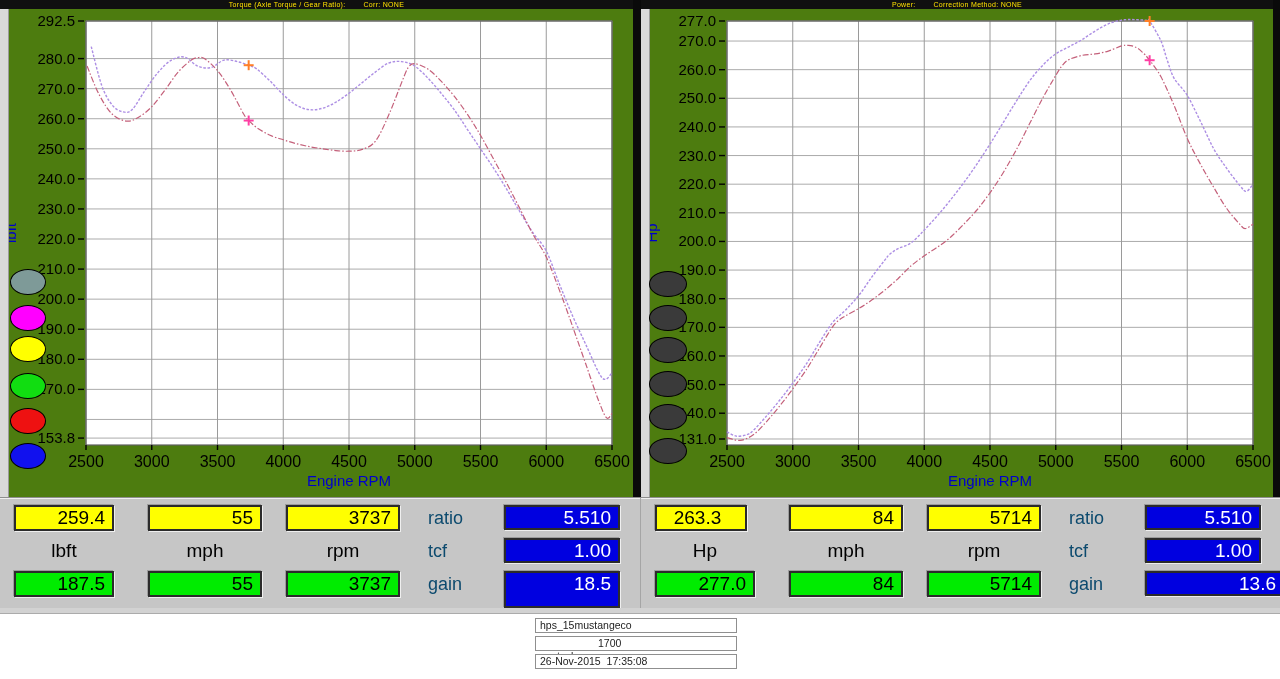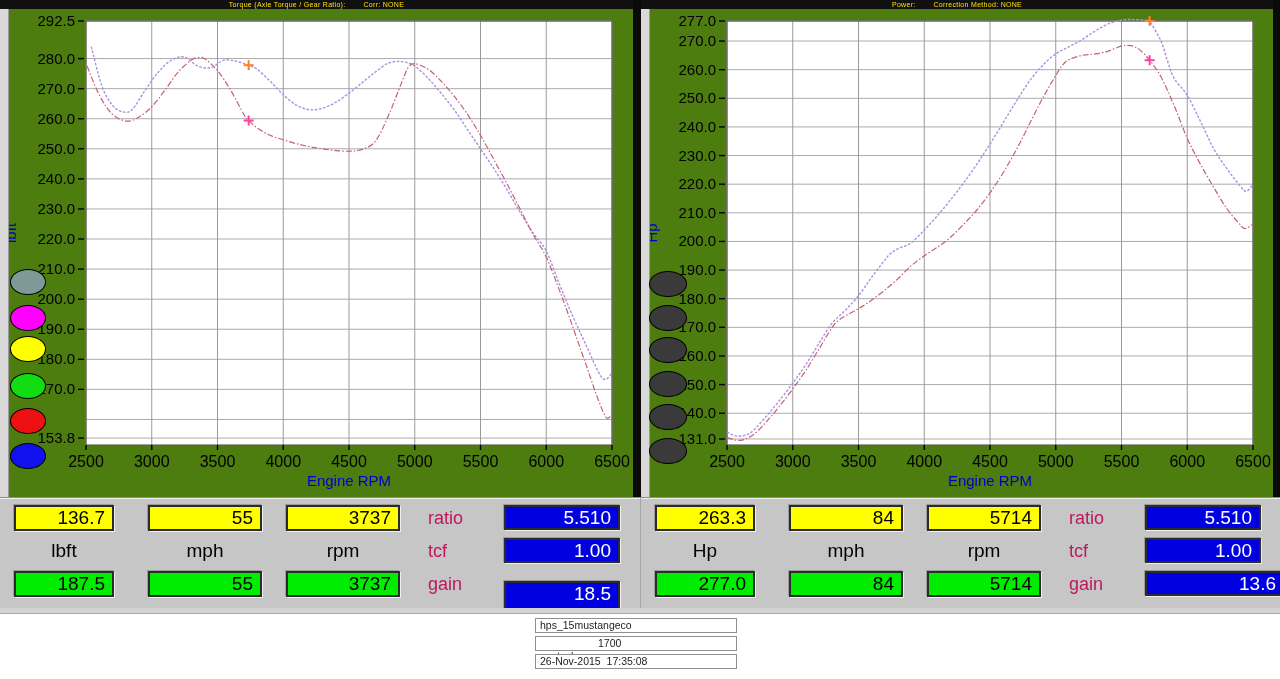--- a/index.html
+++ b/index.html
@@ -23,21 +23,21 @@
            box-shadow:inset 0 1px 0 #efefef}
   .half{position:absolute;top:0;width:640px;height:111px}
   #halfL{left:0}#halfR{left:640px;border-left:1px solid #a5a5a5}
   .vbox{position:absolute;height:26px;border:2px solid #2b2b2b;box-sizing:border-box;
         font-size:19px;line-height:22px;text-align:right;padding-right:7px;color:#000;
         box-shadow:1px 1px 0 #efefef,-1px -1px 0 #9c9c9c}
   .vbox.yellow{background:#ffff00}
   .vbox.green{background:#00ec00}
   .vbox.blue{background:#0000e0;color:#fff}
   .clabel{position:absolute;font-size:19px;color:#000;width:120px;text-align:center}
-  .slabel{position:absolute;font-size:18px;color:#be185d}
+  .slabel{position:absolute;font-size:18px;color:#0c4a6e}
   
   #footer{position:absolute;top:608px;left:0;width:1280px;height:71px;background:#ffffff}
   .footbar{position:absolute;top:0;left:0;width:100%;height:5px;background:#d2d2d2;
            border-bottom:1px solid #ababab}
   .runrow{position:absolute;left:535px;width:202px;height:15px;background:#fff;
           border:1px solid #8f8f8f;box-sizing:border-box;font-size:10.5px;line-height:13px;
           color:#222;padding-left:4px;white-space:pre}
   .runcell2{position:absolute;left:62px;top:0}
 </style>
 </head>
@@ -236,38 +236,38 @@
       <div class="chan" style="left: 8px; top: 305px; width: 36px; height: 24px; background: rgb(58, 58, 58);"></div>
       <div class="chan" style="left: 8px; top: 337px; width: 36px; height: 24px; background: rgb(58, 58, 58);"></div>
       <div class="chan" style="left: 8px; top: 371px; width: 36px; height: 24px; background: rgb(58, 58, 58);"></div>
       <div class="chan" style="left: 8px; top: 404px; width: 36px; height: 24px; background: rgb(58, 58, 58);"></div>
       <div class="chan" style="left: 8px; top: 438px; width: 36px; height: 24px; background: rgb(58, 58, 58);"></div>
     </div>
 </div>
 
 <div id="readout">
   <div class="half" id="halfL">
-    <div class="vbox yellow" style="left: 14px; top: 7px; width: 100px; background: rgb(255, 255, 0);">136.7</div>
+    <div class="vbox yellow" style="left: 14px; top: 7px; width: 100px; background: rgb(255, 255, 0);">259.4</div>
     <div class="vbox yellow" style="left: 148px; top: 7px; width: 114px; background: rgb(255, 255, 0);">55</div>
     <div class="vbox yellow" style="left: 286px; top: 7px; width: 114px; background: rgb(255, 255, 0);">3737</div>
     <div class="clabel" style="left:4px;top:42px">lbft</div>
     <div class="clabel" style="left:145px;top:42px">mph</div>
     <div class="clabel" style="left:283px;top:42px">rpm</div>
     <div class="vbox green" style="left: 14px; top: 73px; width: 100px; background: rgb(0, 236, 0);">187.5</div>
     <div class="vbox green" style="left: 148px; top: 73px; width: 114px; background: rgb(0, 236, 0);">55</div>
     <div class="vbox green" style="left: 286px; top: 73px; width: 114px; background: rgb(0, 236, 0);">3737</div>
     <div class="slabel" style="left:428px;top:10px">ratio</div>
     <div class="slabel" style="left:428px;top:43px">tcf</div>
     <div class="slabel" style="left:428px;top:76px">gain</div>
     <div class="vbox blue" style="left: 504px; top: 7px; width: 116px; height: 25px; background: rgb(0, 0, 224);">5.510</div>
     <div class="vbox blue" style="left: 504px; top: 40px; width: 116px; height: 25px; background: rgb(0, 0, 224);">1.00</div>
-    <div class="vbox blue" style="left: 504px; top: 83px; width: 116px; height: 37px; background: rgb(0, 0, 224);">18.5</div>
+    <div class="vbox blue" style="left: 504px; top: 73px; width: 116px; height: 37px; background: rgb(0, 0, 224);">18.5</div>
   </div>
   <div class="half" id="halfR">
-    <div class="vbox yellow" style="left: 14px; top: 7px; width: 100px; background: rgb(255, 255, 0);">263.3</div>
+    <div class="vbox yellow" style="left: 14px; top: 7px; width: 92px; background: rgb(255, 255, 0); text-align: center;">263.3</div>
     <div class="vbox yellow" style="left: 148px; top: 7px; width: 114px; background: rgb(255, 255, 0);">84</div>
     <div class="vbox yellow" style="left: 286px; top: 7px; width: 114px; background: rgb(255, 255, 0);">5714</div>
     <div class="clabel" style="left:4px;top:42px">Hp</div>
     <div class="clabel" style="left:145px;top:42px">mph</div>
     <div class="clabel" style="left:283px;top:42px">rpm</div>
     <div class="vbox green" style="left: 14px; top: 73px; width: 100px; background: rgb(0, 236, 0);">277.0</div>
     <div class="vbox green" style="left: 148px; top: 73px; width: 114px; background: rgb(0, 236, 0);">84</div>
     <div class="vbox green" style="left: 286px; top: 73px; width: 114px; background: rgb(0, 236, 0);">5714</div>
     <div class="slabel" style="left:428px;top:10px">ratio</div>
     <div class="slabel" style="left:428px;top:43px">tcf</div>

